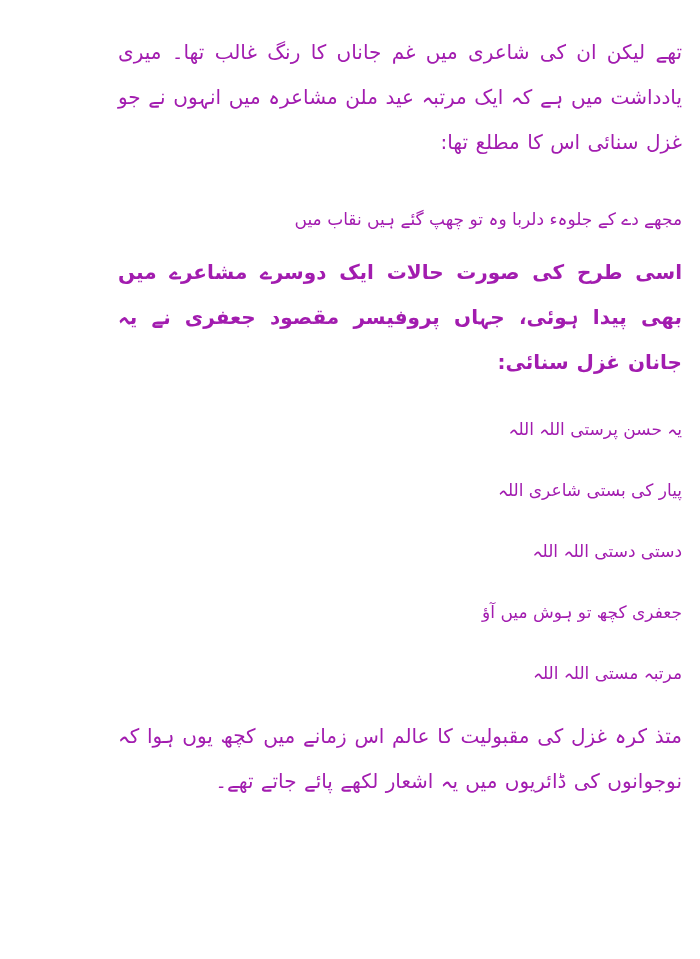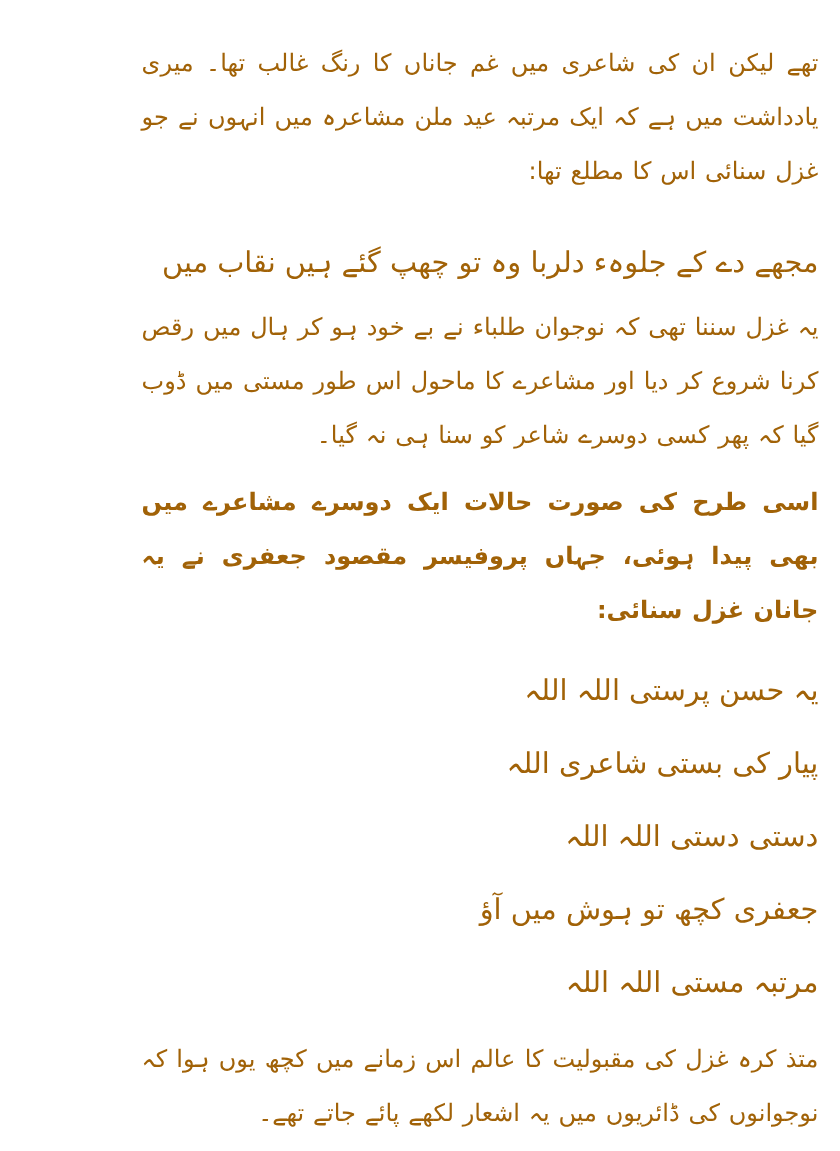--- a/index.html
+++ b/index.html
@@ -6,36 +6,36 @@
     margin: 0;
     padding: 0;
     background: #ffffff;
   }
   .page {
     position: relative;
     width: 624px;
     height: 959px;
     box-sizing: border-box;
     background: #ffffff;
-    color: #a16207;
+    color: #a21caf;
     direction: rtl;
     padding: 30px 18px 0 42px;
     font-family: "DejaVu Sans", sans-serif;
     overflow: hidden;
   }
   .para {
     font-size: 20px;
     line-height: 45px;
     text-align: justify;
     text-align-last: right;
     margin: 0;
     word-spacing: 1px;
   }
   .line {
-    font-size: 24px;
+    font-size: 17px;
     line-height: 45px;
     text-align: right;
     margin: 0;
     white-space: nowrap;
   }
   .mb32 { margin-bottom: 32px; }
   .mb8  { margin-bottom: 8px; }
   .mb12 { margin-bottom: 12px; }
   .mb11 { margin-bottom: 11px; }
   .mb22 { margin-bottom: 22px; font-weight: bold; }
@@ -45,21 +45,20 @@
 </head>
 <body>
 
 <div class="page">
 
   <p class="para mb32">تھے لیکن ان کی شاعری میں غم جاناں کا رنگ غالب تھا۔ میری یادداشت میں ہے کہ ایک مرتبہ عید ملن مشاعرہ میں انہوں نے جو غزل سنائی اس کا مطلع تھا:</p>
 
   <div class="line mb8">مجھے دے کے جلوہء دلربا وہ تو چھپ گئے ہیں نقاب میں</div>
 
 
-  <p class="para mb11">یہ غزل سننا تھی کہ نوجوان طلباء نے بے خود ہو کر ہال میں رقص کرنا شروع کر دیا اور مشاعرے کا ماحول اس طور مستی میں ڈوب گیا کہ پھر کسی دوسرے شاعر کو سنا ہی نہ گیا۔</p>
 
   <p class="para mb22">اسی طرح کی صورت حالات ایک دوسرے مشاعرے میں بھی پیدا ہوئی، جہاں پروفیسر مقصود جعفری نے یہ جانان غزل سنائی:</p>
 
   <div class="line mb16">یہ حسن پرستی اللہ اللہ</div>
 
   <div class="line mb16">پیار کی بستی شاعری اللہ</div>
 
 
   <div class="line mb16">دستی دستی اللہ اللہ</div>
 

